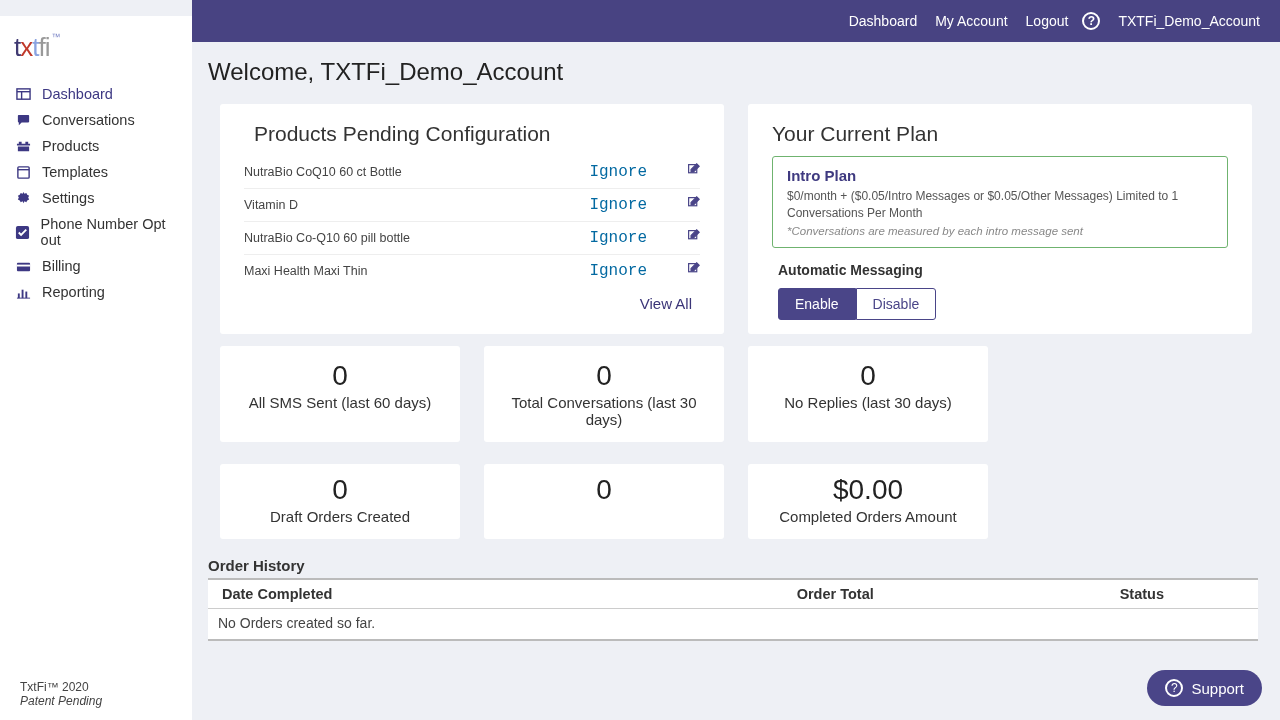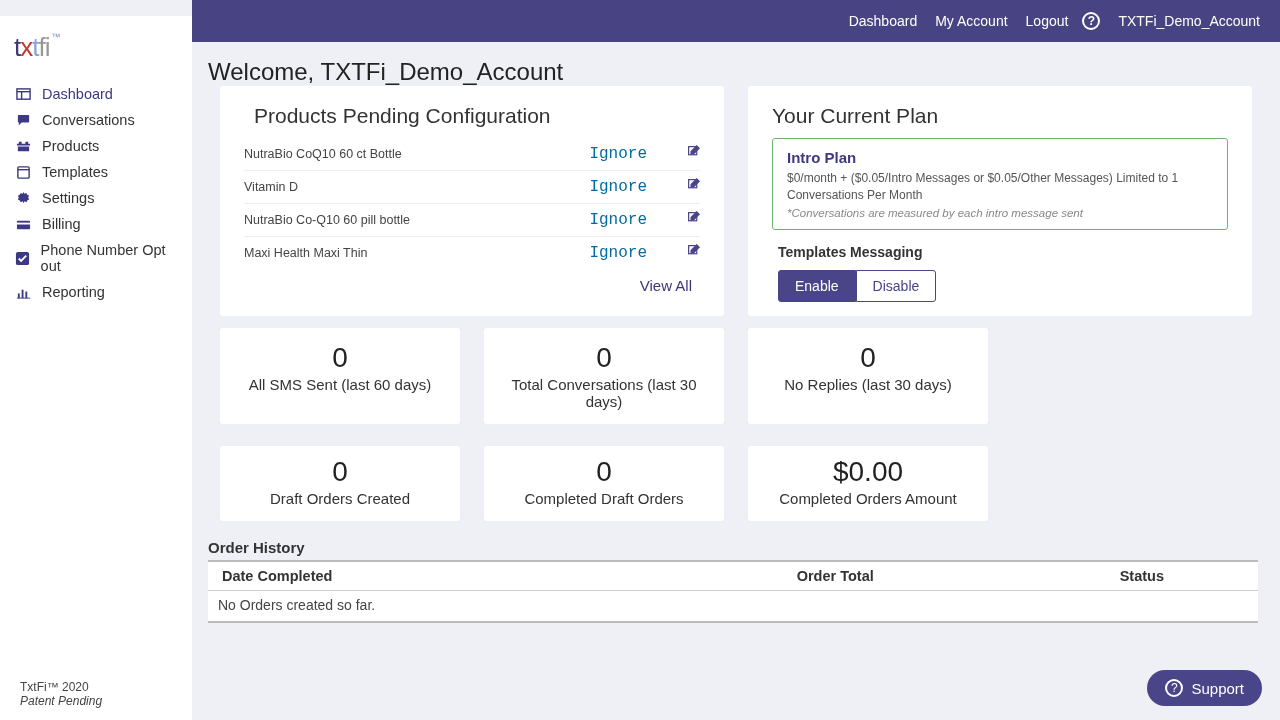--- a/index.html
+++ b/index.html
@@ -12,21 +12,21 @@
   .logo .t1{color:#403a72;} .logo .x{color:#c0392b;} .logo .t2{color:#8aa3e0;} .logo .fi{color:#999;}
   .logo .tm{font-size:9px;color:#7a84c6;vertical-align:top;margin-left:2px;}
   .nav { list-style:none; padding:4px 0;}
   .nav li { display:flex; align-items:center; padding:5px 14px; font-size:14.5px; color:#333; cursor:pointer;}
   .nav li.active { color:#3d3883;}
   .nav li .ic { width:18px; margin-right:10px; display:inline-flex; align-items:center; justify-content:center; color:#3d3883;}
   .nav li .ic svg{width:15px;height:15px;}
   .footer { position:absolute; bottom:12px; left:20px; font-size:12px; color:#444;}
   .footer .pp{font-style:italic;}
   .main { position:absolute; left:192px; top:42px; right:0; bottom:0; padding:16px 22px 0 16px; overflow:auto;}
-  h1.welcome { font-size:24px; font-weight:400; color:#222; }
+  h1.welcome { font-size:24px; font-weight:400; color:#222; margin-bottom:18px;}
   .row{display:flex; gap:24px;}
   .card{background:#fff; border-radius:3px; padding:16px 24px 14px 24px;}
   .card.big-left{flex:1; max-width:504px; margin-left:12px;}
   .card.big-right{flex:1; max-width:504px;}
   .card h2{font-size:21px; font-weight:400; margin:2px 0 10px 10px;}
   .plist{list-style:none;}
   .plist li{display:flex; align-items:center; justify-content:space-between; padding:7px 0; border-bottom:1px solid #eee; font-size:12.5px;gap:45px;}
   .plist li:last-child{border-bottom:none;}
   .plist .pname{color:#444;}
   .ignore{color:#0369a1; font-size:16px; margin-right:40px; cursor:pointer;font-family:Liberation Mono, monospace;}
@@ -102,34 +102,34 @@
           <svg viewBox="0 0 16 16" fill="currentColor">
             <circle cx="8" cy="8" r="2" fill="#fff"></circle>
             <path d="M8 1l1 2 2-1 1 2 2 1-1 2 1 2-2 1-1 2-2-1-1 2-1-2-2 1-1-2-2-1 1-2-1-2 2-1 1-2 2 1z"></path>
           </svg>
         </span>
         <span>Settings</span>
       </li>
     <li>
         <span class="ic">
           <svg viewBox="0 0 16 16" fill="currentColor">
+            <rect x="1" y="1" width="14" height="14" rx="2"></rect>
+            <path d="M4 8l2.5 2.5L12 5" stroke="#fff" stroke-width="2" fill="none"></path>
+          </svg>
+        </span>
+        <span>Phone Number Opt out</span>
+      </li>
+    <li>
+        <span class="ic">
+          <svg viewBox="0 0 16 16" fill="currentColor">
             <rect x="1" y="4" width="14" height="9" rx="1"></rect>
             <rect x="1" y="6" width="14" height="2" fill="#fff"></rect>
           </svg>
         </span>
         <span>Billing</span>
-      </li>
-    <li>
-        <span class="ic">
-          <svg viewBox="0 0 16 16" fill="currentColor">
-            <rect x="1" y="1" width="14" height="14" rx="2"></rect>
-            <path d="M4 8l2.5 2.5L12 5" stroke="#fff" stroke-width="2" fill="none"></path>
-          </svg>
-        </span>
-        <span>Phone Number Opt out</span>
       </li>
     <li>
         <span class="ic">
           <svg viewBox="0 0 16 16" fill="currentColor">
             <rect x="2" y="9" width="2" height="5"></rect>
             <rect x="6" y="5" width="2" height="9"></rect>
             <rect x="10" y="7" width="2" height="7"></rect>
             <line x1="1" y1="14" x2="15" y2="14" stroke="currentColor"></line>
           </svg>
         </span>
@@ -188,21 +188,21 @@
         </ul>
       <div class="viewall"><a>View All</a></div>
     </div>
     <div class="card big-right">
       <h2 style="margin-left:0">Your Current Plan</h2>
       <div class="planbox">
         <div class="pt">Intro Plan</div>
         <div class="pd">$0/month + ($0.05/Intro Messages or $0.05/Other Messages) Limited to 1 Conversations Per Month</div>
         <div class="pn">*Conversations are measured by each intro message sent</div>
       </div>
-      <div class="amlabel">Templates Messaging</div>
+      <div class="amlabel">Automatic Messaging</div>
       <div class="btngrp">
         <button class="en">Enable</button>
         <button class="dis">Disable</button>
       </div>
     </div>
   </div>
 
   <div class="stats" id="stats1">
       <div class="statcard">
         <div class="num">0</div>
@@ -217,21 +217,20 @@
         <div class="lbl">No Replies (last 30 days)</div>
       </div>
     </div>
   <div class="stats second" id="stats2">
       <div class="statcard">
         <div class="num">0</div>
         <div class="lbl">Draft Orders Created</div>
       </div>
       <div class="statcard">
         <div class="num">0</div>
-        <div class="lbl">Completed Draft Orders</div>
       </div>
       <div class="statcard">
         <div class="num">$0.00</div>
         <div class="lbl">Completed Orders Amount</div>
       </div>
     </div>
 
   <div class="ohtitle">Order History</div>
   <div class="otable">
     <div class="ohead">

